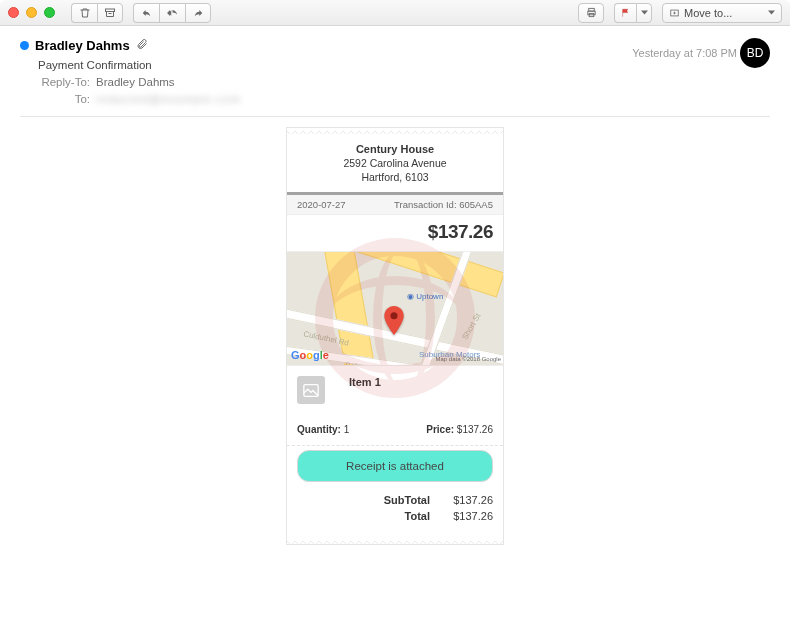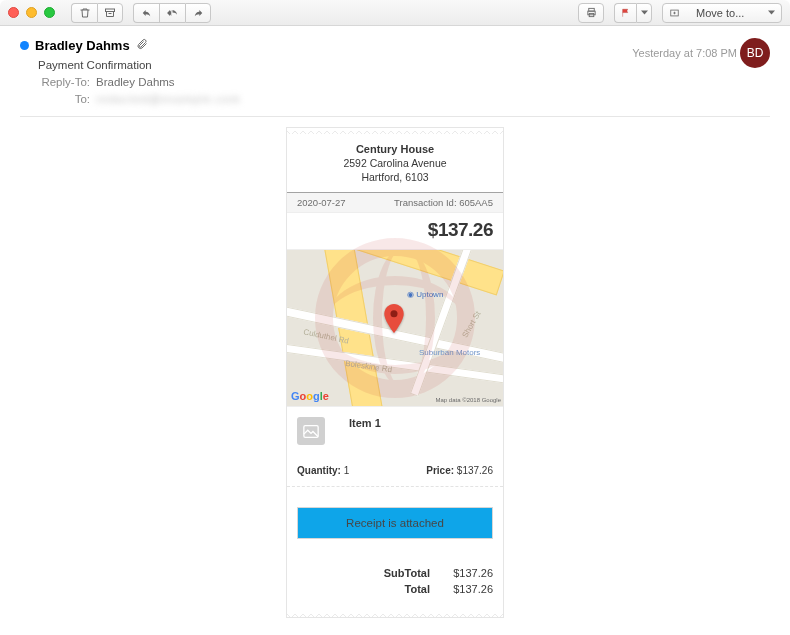--- a/index.html
+++ b/index.html
@@ -32,35 +32,35 @@
     border: 1px solid #c8c8c8;
     border-radius: 4px;
     display: flex; align-items: center; justify-content: center;
     color:#5f5f5f; font-size:11px;
   }
   .tb-group { display:flex; }
   .tb-group .tb-btn:first-child{border-radius:4px 0 0 4px; border-right:none}
   .tb-group .tb-btn:last-child{border-radius:0 4px 4px 0}
   .tb-group .tb-btn.mid{border-radius:0;border-right:none}
   .spacer { flex:1; }
-  .moveto { width: 120px; justify-content:flex-start; padding:0 6px; gap:16px; font-size:11px; color:#4a4a4a}
+  .moveto { width: 120px; justify-content:flex-start; padding:0 6px; gap:4px; font-size:11px; color:#4a4a4a}
   .gap { width:10px; }
 
   
   .msg-header { padding: 12px 20px 8px 20px; position:relative; display:flex; align-items:flex-start; justify-content:space-between; }
   .hdr-left { }
   .sender-row { display:flex; align-items:center; gap:6px; font-size:13px; }
   .dot { width:9px; height:9px; background:#1184ff; border-radius:50%; }
   .sender-name { font-weight:700; color:#000; }
   .attach-icon { color:#6d6d6d; font-size:12px; }
   .sub-rows { font-size:11.5px; color:#6f6f6f; margin-top:4px; padding-left:18px; line-height:17px;}
   .sub-rows .subj { color:#444; }
   .sub-rows .lbl { color:#8a8a8a; display:inline-block; min-width:52px; text-align:right; margin-right:6px; }
   .hdr-right { text-align:right; font-size:11px; color:#9a9a9a; display:flex; align-items:center; gap:3px;}
-  .avatar { width:30px; height:30px; border-radius:50%; background:#7f1d1d; color:#fff; display:flex; align-items:center; justify-content:center; font-size:12px; font-weight:500;}
+  .avatar { width:30px; height:30px; border-radius:50%; background:#000000; color:#fff; display:flex; align-items:center; justify-content:center; font-size:12px; font-weight:500;}
   .divider { height:1px; background:#e6e6e6; margin:0 20px 10px 20px;}
   .blur { filter:blur(3px); color:#c0c0c0; letter-spacing:1px;}
 
   
   .body-area { display:flex; justify-content:center; padding-bottom:20px;}
   .receipt {
     width: 218px;
     background:#fff;
     border:1px solid #e5e5e5;
     font-size:10.5px;
@@ -68,48 +68,48 @@
     position:relative;
   }
   .zigzag { height:6px; background:
     linear-gradient(-45deg, transparent 3px, #eaeaea 3px, #eaeaea 4px, transparent 4px) 0 0/8px 8px,
     linear-gradient(45deg, transparent 3px, #eaeaea 3px, #eaeaea 4px, transparent 4px) 0 0/8px 8px;
     background-color:#fff;
   }
   .r-pad { padding:8px 10px; }
   .r-center { text-align:center; line-height:14px; }
   .r-title { font-weight:700; font-size:11px; }
-  .meta-row { display:flex; justify-content:space-between; background:#f5f5f5; border-top:1px solid #a3a3a3;border-bottom:1px solid #eee;font-size:9.5px;color:#6e6e6e; padding:4px 10px;}
+  .meta-row { display:flex; justify-content:space-between; background:#f5f5f5; border-top:3px solid #a3a3a3;border-bottom:1px solid #eee;font-size:9.5px;color:#6e6e6e; padding:4px 10px;}
   .amount-row { text-align:right; font-size:19px; font-weight:800; padding:6px 10px 8px; border-bottom:1px solid #eee; letter-spacing:-0.5px;}
-  .map { height:157px; background:#e8e5dc; position:relative; border-bottom:1px solid #eee; overflow:hidden;}
+  .map { height:114px; background:#e8e5dc; position:relative; border-bottom:1px solid #eee; overflow:hidden;}
   .road { position:absolute; background:#fff; border:1px solid #e0ddd0; }
   .road.yellow { background:#ffe28a; border-color:#f0ce6e; }
   .pin { position:absolute; left:96px; top:54px; }
   .pin svg { filter:drop-shadow(0 1px 1px rgba(0,0,0,.3)); }
   .map-lbl { position:absolute; font-size:8px; color:#6f95c9; }
   .google { position:absolute; left:4px; bottom:4px; font-size:11px; font-weight:600; }
   .google span:nth-child(1){color:#4285f4}.google span:nth-child(2){color:#ea4335}.google span:nth-child(3){color:#fbbc05}.google span:nth-child(4){color:#4285f4}.google span:nth-child(5){color:#34a853}.google span:nth-child(6){color:#ea4335}
   .gstext { position:absolute; right:2px; bottom:2px; font-size:6px; color:#6b6b6b; text-align:right; line-height:8px;}
 
   .item-block { padding:10px; border-bottom:1px dashed #e3e3e3; }
   .item-top { display:flex; gap:24px; align-items:flex-start; }
   .thumb { width:28px; height:28px; background:#d0d0d0; border-radius:3px; display:flex; align-items:center; justify-content:center; color:#fff;}
   .item-name { font-weight:700; font-size:11px; }
   .qp-row { display:flex; justify-content:space-between; font-size:10px; color:#373737; margin-top:20px;}
   .qp-row b { font-weight:700; }
 
   .btn-attach {
-    margin:20px 10px;
+    margin:4px 10px;
     border:1px solid #d6d6d6;
-    border-radius:0;
+    border-radius:12px;
     text-align:center;
     padding:9px 0;
     font-size:11.5px;
     color:#474747;
-    background:#0ea5e9;
+    background:#5eead4;
   }
   .totals { padding:6px 10px 14px; font-size:11px;}
   .trow { display:flex; justify-content:flex-end; gap:11px; line-height:16px;}
   .trow .k { font-weight:700; text-align:right; }
   .trow .v { width:52px; text-align:right; }
 
   
   .watermark {
     position:absolute;
     inset:0;

